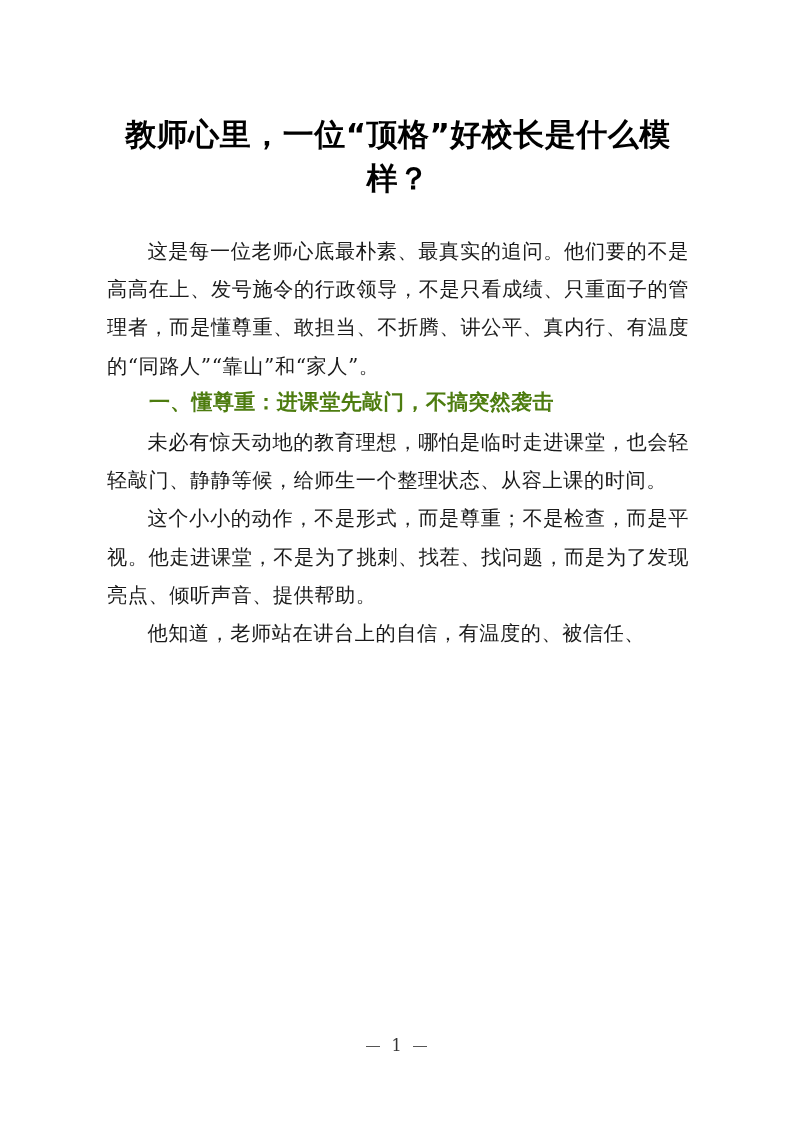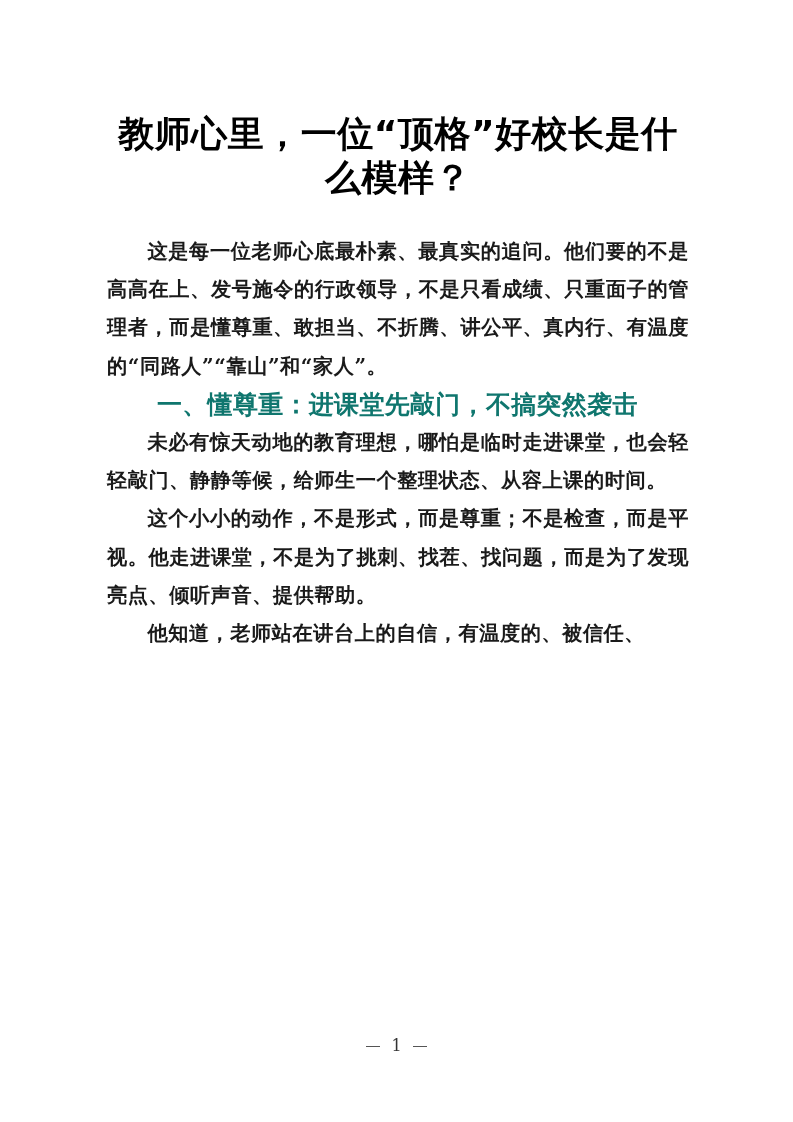--- a/index.html
+++ b/index.html
@@ -21,52 +21,51 @@
       width: 582px;
     }
     .title {
       position: absolute;
       left: -4px;
       top: 112px;
       width: 590px;
       text-align: center;
       font-family: "DejaVu Sans", "Liberation Sans", sans-serif;
       font-weight: bold;
-      font-size: 36px;
+      font-size: 31px;
       line-height: 44px;
       letter-spacing: 0.5px;
       color: #000000;
       margin: 0;
     }
     .body {
       position: absolute;
       left: 0;
       top: 232px;
       width: 582px;
       font-family: "DejaVu Serif", "Liberation Serif", serif;
       font-size: 20.2px;
       line-height: 38.2px;
       letter-spacing: 0.55px;
       text-align: justify;
       color: #1a1a1a;
     }
     .body p {
       margin: 0;
       text-indent: 2em;
-      font-weight: bold;
     }
     .body h2 {
       margin: 0;
       text-indent: 2em;
-      font-family: Liberation Sans, sans-serif;
+      font-family: Liberation Mono, monospace;
       font-weight: bold;
-      font-size: 25px;
+      font-size: 21px;
       line-height: 38.2px;
       letter-spacing: 0.3px;
-      color: #0f766e;
+      color: #4d7c0f;
     }
     .footer {
       position: absolute;
       left: 0;
       width: 793px;
       top: 1036px;
       text-align: center;
       font-family: "DejaVu Serif", "Liberation Serif", serif;
       font-size: 16px;
       color: #333333;

